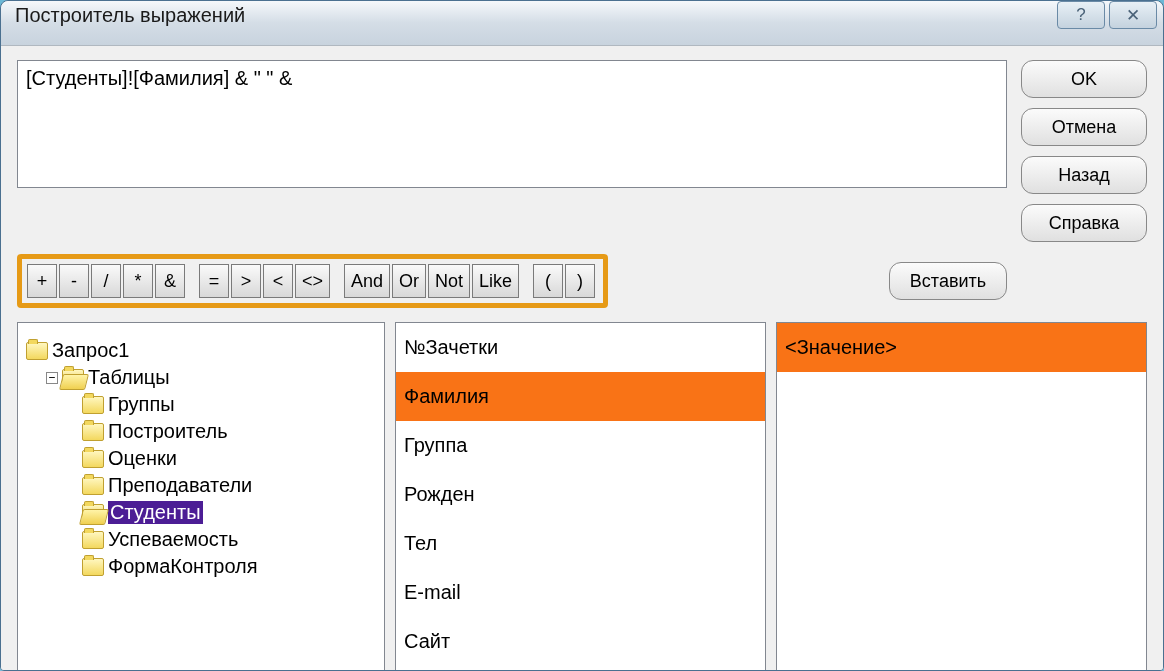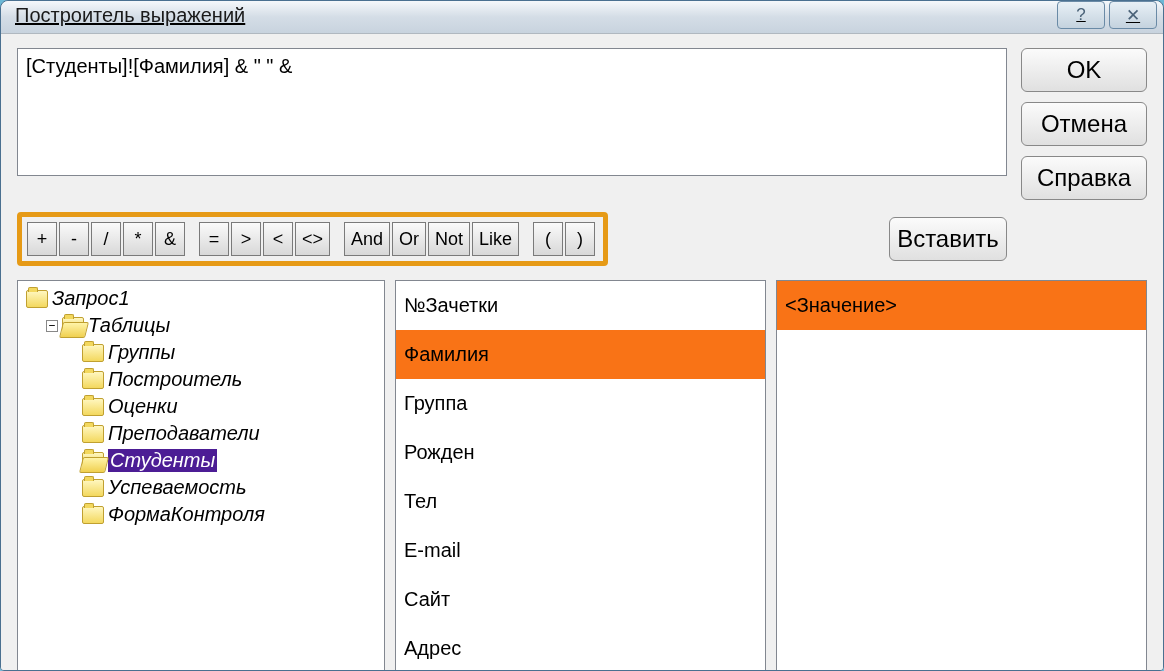--- a/index.html
+++ b/index.html
@@ -19,24 +19,23 @@
     border-radius: 8px 8px 4px 4px;
     display: flex;
     flex-direction: column;
     overflow: hidden;
   }
   .titlebar {
     height: 48px;
     background: linear-gradient(180deg, #f5f8fb 0%, #d4dde6 50%, #c8d3de 100%);
     display: flex;
     align-items: center;
-    padding: 0 6px 4px 14px;
+    padding: 0 6px 16px 14px;
     border-bottom: 1px solid #b0b8c0;
     border-radius: 7px 7px 0 0;
-    text-decoration: underline;
   }
   .titlebar .title {
     flex: 1;
     color: #1a1a1a;
     font-size: 20px;
   }
   .tb-btn {
     width: 48px;
     height: 28px;
     margin-left: 4px;
@@ -74,25 +73,25 @@
     resize: none;
     outline: none;
   }
   .rbtns {
     width: 126px;
     display: flex;
     flex-direction: column;
     gap: 10px;
   }
   .btn {
-    height: 44px;
+    height: 38px;
     background: linear-gradient(180deg, #fbfbfb 0%, #e0e0e0 100%);
     border: 1px solid #888;
-    border-radius: 6px;
-    font-size: 24px;
+    border-radius: 12px;
+    font-size: 18px;
     cursor: pointer;
     display: flex;
     align-items: center;
     justify-content: center;
   }
   .row-ops {
     display: flex;
     align-items: center;
     margin-top: 12px;
     gap: 0;
@@ -131,21 +130,21 @@
   }
   .panel {
     background: #fff;
     border: 1px solid #828790;
     overflow: auto;
     font-size: 20px;
   }
   .panel-tree { width: 368px; position: relative; }
   .panel-fields { flex: 1; }
   .panel-values { flex: 1; }
-  .tree { padding: 4px 0 4px 6px; font-style: italic; }
+  .tree { padding: 14px 0 4px 6px; }
   .tree-item {
     display: flex;
     align-items: center;
     padding: 2px 4px 2px 2px;
     white-space: nowrap;
     cursor: pointer;
   }
   .tree-item .lbl { margin-left: 4px; }
   .tree-item.selected .lbl {
     background: #4c1d95;
@@ -224,20 +223,21 @@
       </div>
   </div>
 
   <div class="content">
 
     <div class="row-top">
       <textarea class="expr-box" style="">[Студенты]![Фамилия] &amp; " " &amp; </textarea>
       <div class="rbtns">
         <button class="btn">OK</button>
         <button class="btn">Отмена</button>
+        <button class="btn">Назад</button>
         <button class="btn">Справка</button>
       </div>
     </div>
 
     <div class="row-ops">
       <div class="ops-highlight">
         <button class="op-btn">+</button>
         <button class="op-btn">-</button>
         <button class="op-btn">/</button>
         <button class="op-btn">*</button>

